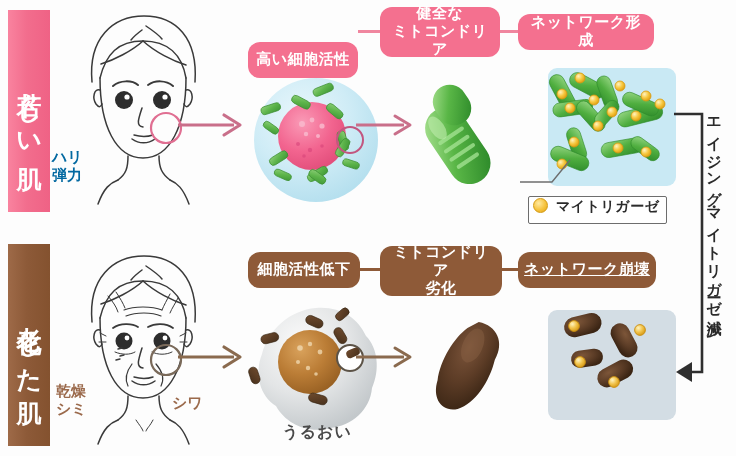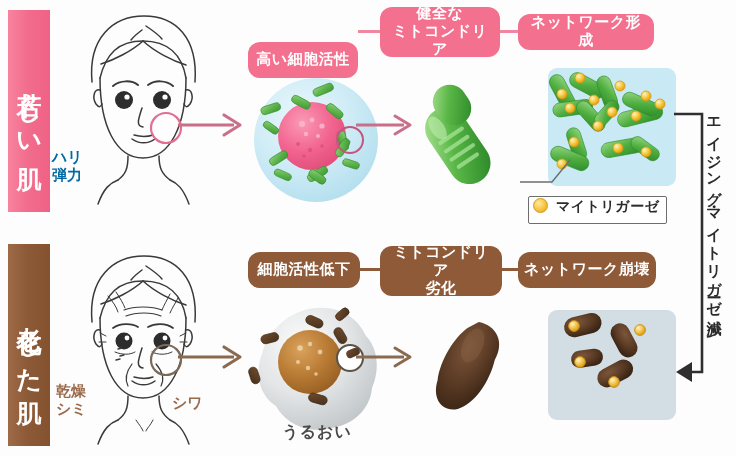--- a/index.html
+++ b/index.html
@@ -453,21 +453,21 @@
 
   <div class="abs badge brown" style="left:248px;top:252px;width:112px;height:36px;align-items:center;">
     <span>細胞活性低下</span>
   </div>
   <div class="abs connector brown" style="left:360px;top:268px;width:20px;"></div>
   <div class="abs badge brown" style="left:380px;top:246px;width:122px;height:50px;flex-direction:column;">
     <span>ミトコンドリア</span>
     <span class="l2">劣化</span>
   </div>
   <div class="abs connector brown" style="left:502px;top:268px;width:16px;"></div>
-  <div class="abs badge brown" style="left:518px;top:252px;width:138px;height:36px;">
+  <div class="abs badge brown" style="left:518px;top:252px;width:138px;height:36px;text-decoration:underline;">
     <span>ネットワーク崩壊</span>
   </div>
 
   <div class="abs cellwrap" style="left:246px;top:300px;">
     <svg width="140" height="140" viewBox="0 0 140 140">
       <defs>
         <radialGradient id="oldCellBg" cx="36%" cy="30%" r="74%">
           <stop offset="0%" stop-color="#fbfbfb"></stop>
           <stop offset="55%" stop-color="#e3e5e6"></stop>
           <stop offset="100%" stop-color="#c3c8cb"></stop>

